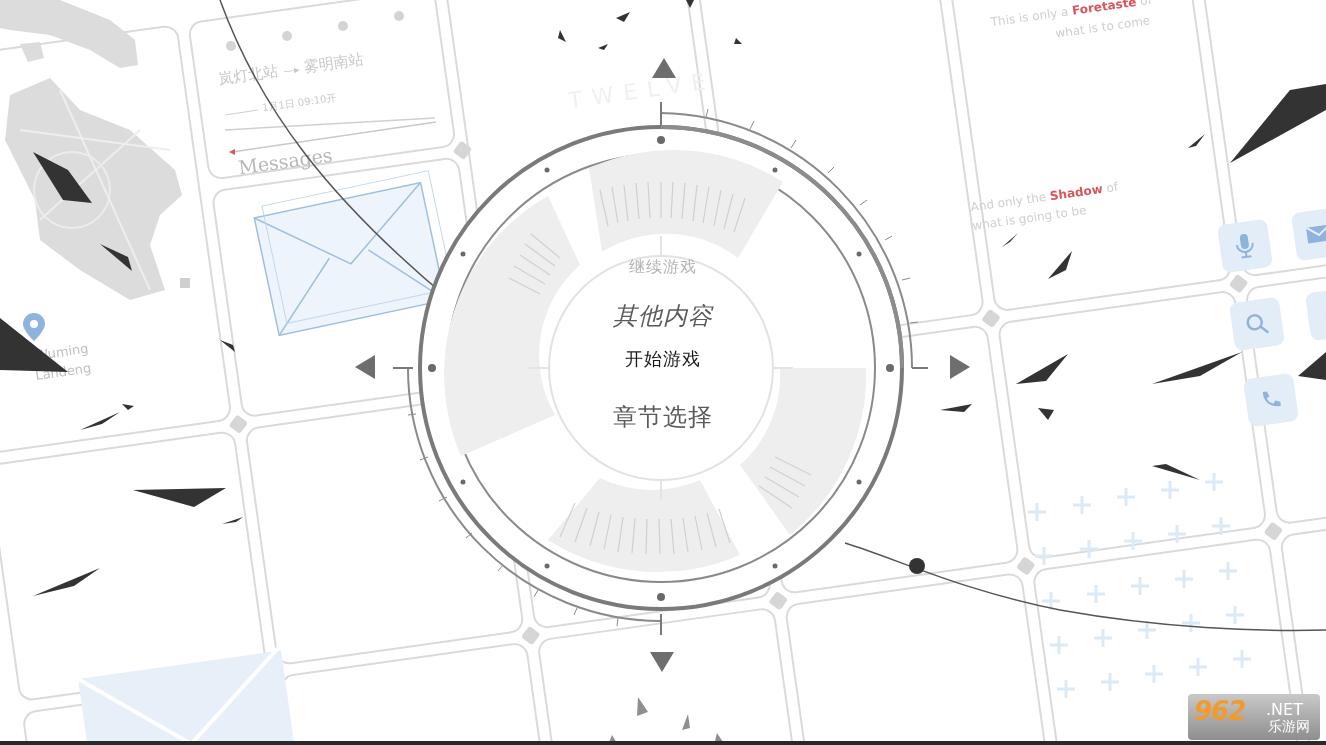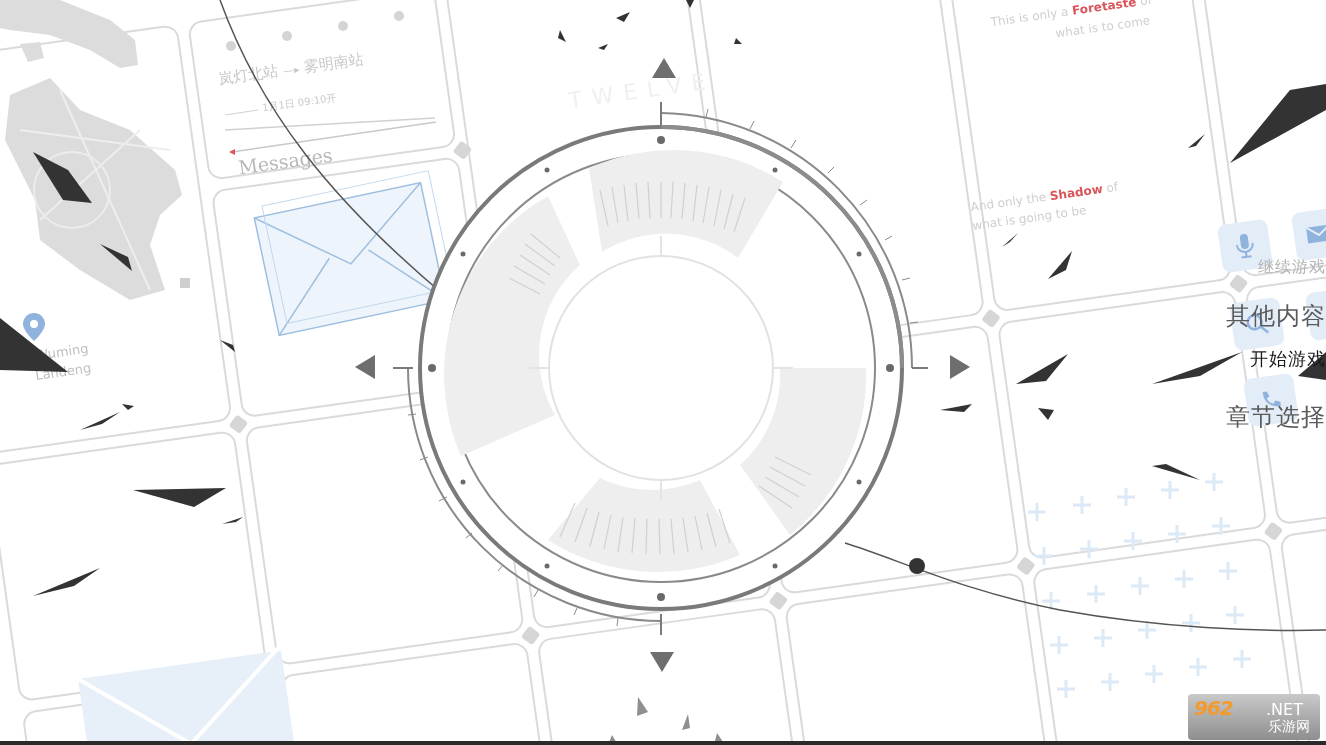--- a/index.html
+++ b/index.html
@@ -3,30 +3,30 @@
 <meta charset="utf-8">
 <style>
   html, body { margin:0; padding:0; }
   body { width:1326px; height:745px; overflow:hidden; background:#ffffff; position:relative;
          font-family:"DejaVu Sans", sans-serif; }
   .stage { position:absolute; left:0; top:0; width:1326px; height:745px; overflow:hidden; background:#fff; }
   .tile-layer { position:absolute; left:-140px; top:-230px; width:1700px; height:1300px; transform:rotate(-8deg); transform-origin:800px 600px; }
   .tile { position:absolute; background:#fff; border:2px solid #dadada; border-radius:14px; box-sizing:border-box; }
   .node { position:absolute; width:14px; height:14px; background:#d6d6d6; transform:rotate(45deg); border-radius:3px; }
   .svg-abs { position:absolute; left:0; top:0; }
-  .menu-item { position:absolute; left:0; width:1326px; text-align:right; white-space:nowrap; cursor:pointer; }
+  .menu-item { position:absolute; left:0; width:1326px; text-align:center; white-space:nowrap; cursor:pointer; }
   .mi-main { top:347px; font-size:18px; color:#1a1a1a; letter-spacing:1px; }
   .mi-near { font-size:24px; color:#5a5a5a; letter-spacing:1px; }
   .mi-far  { font-size:16px; color:#b4b4b4; letter-spacing:1px; }
   .arrow { position:absolute; width:0; height:0; cursor:pointer; }
   .card-text { position:absolute; white-space:nowrap; }
   .red { color:#d9555a; font-weight:bold; }
   .iconbox { position:absolute; width:50px; height:48px; border-radius:8px; background:#e3edf8; transform:rotate(-8deg); display:flex; align-items:center; justify-content:center; }
   .wm { position:absolute; left:1188px; top:694px; width:132px; height:46px; background:linear-gradient(#c9c9c9,#8e8e8e); border-radius:4px; }
-  .wm-num { position:absolute; left:6px; top:2px; font-size:20px; font-weight:bold; font-style:italic; color:#f39a2c; font-family:"DejaVu Sans", sans-serif; letter-spacing:-1px; }
+  .wm-num { position:absolute; left:6px; top:2px; font-size:26px; font-weight:bold; font-style:italic; color:#f39a2c; font-family:"DejaVu Sans", sans-serif; letter-spacing:-1px; }
   .wm-net { position:absolute; left:78px; top:6px; font-size:16px; color:#ffffff; font-family:"DejaVu Sans", sans-serif; }
   .wm-cn { position:absolute; left:80px; top:24px; font-size:14px; color:#ffffff; }
   .bottombar { position:absolute; left:0; top:741px; width:1326px; height:4px; background:#2a2a2a; }
 </style>
 </head>
 <body>
 
 <div class="stage">
 
   <div class="tile-layer">
@@ -324,21 +324,21 @@
       <path d="M717,733 L725,745 L714,745 Z"></path>
     </g>
   </svg>
 
   <div class="arrow" style="left:652px;top:58px;border-left:12px solid transparent;border-right:12px solid transparent;border-bottom:20px solid #6e6e6e;"></div>
   <div class="arrow" style="left:650px;top:652px;border-left:12px solid transparent;border-right:12px solid transparent;border-top:20px solid #6e6e6e;"></div>
   <div class="arrow" style="left:355px;top:355px;border-top:12px solid transparent;border-bottom:12px solid transparent;border-right:20px solid #6e6e6e;"></div>
   <div class="arrow" style="left:950px;top:355px;border-top:12px solid transparent;border-bottom:12px solid transparent;border-left:20px solid #6e6e6e;"></div>
 
   <div class="menu-item mi-far" style="top:257px;">继续游戏</div>
-  <div class="menu-item mi-near" style="top:300px;">其他内容</div>
+  <div class="menu-item mi-near" style="top:300px;font-style:italic;">其他内容</div>
   <div class="menu-item mi-main">开始游戏</div>
   <div class="menu-item mi-near" style="top:401px;">章节选择</div>
 
   <div class="wm">
     <span class="wm-num">962</span>
     <span class="wm-net">.NET</span>
     <span class="wm-cn">乐游网</span>
   </div>
   <div class="bottombar"></div>
 </div>

